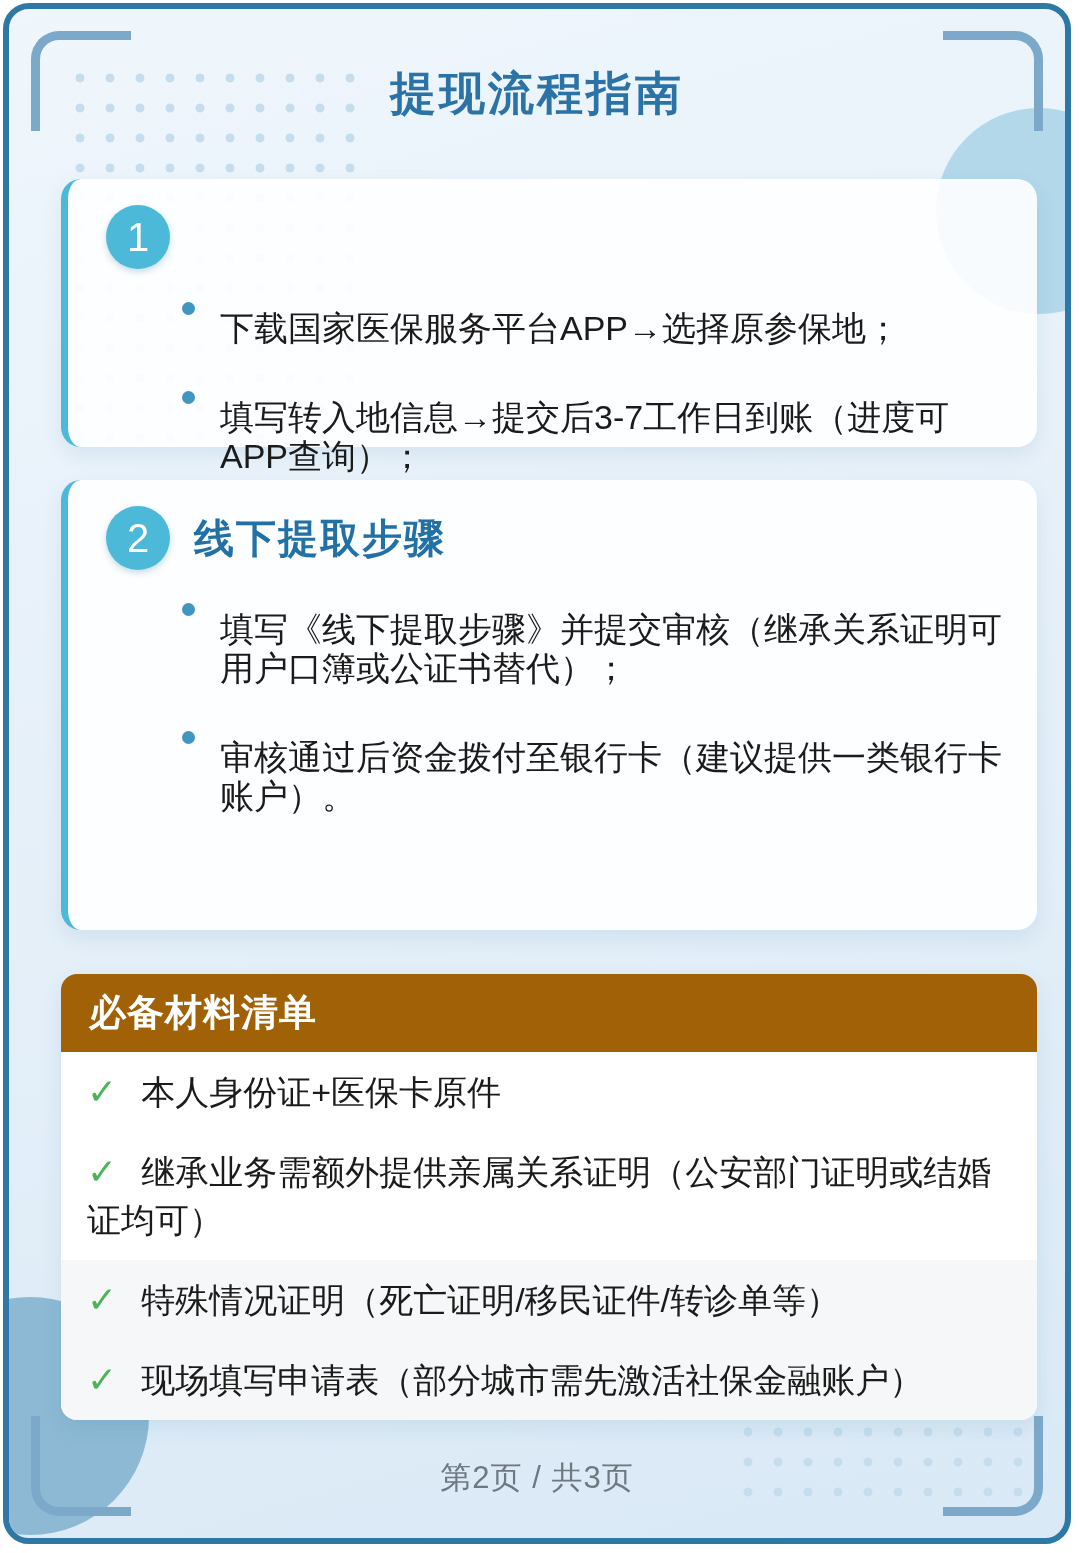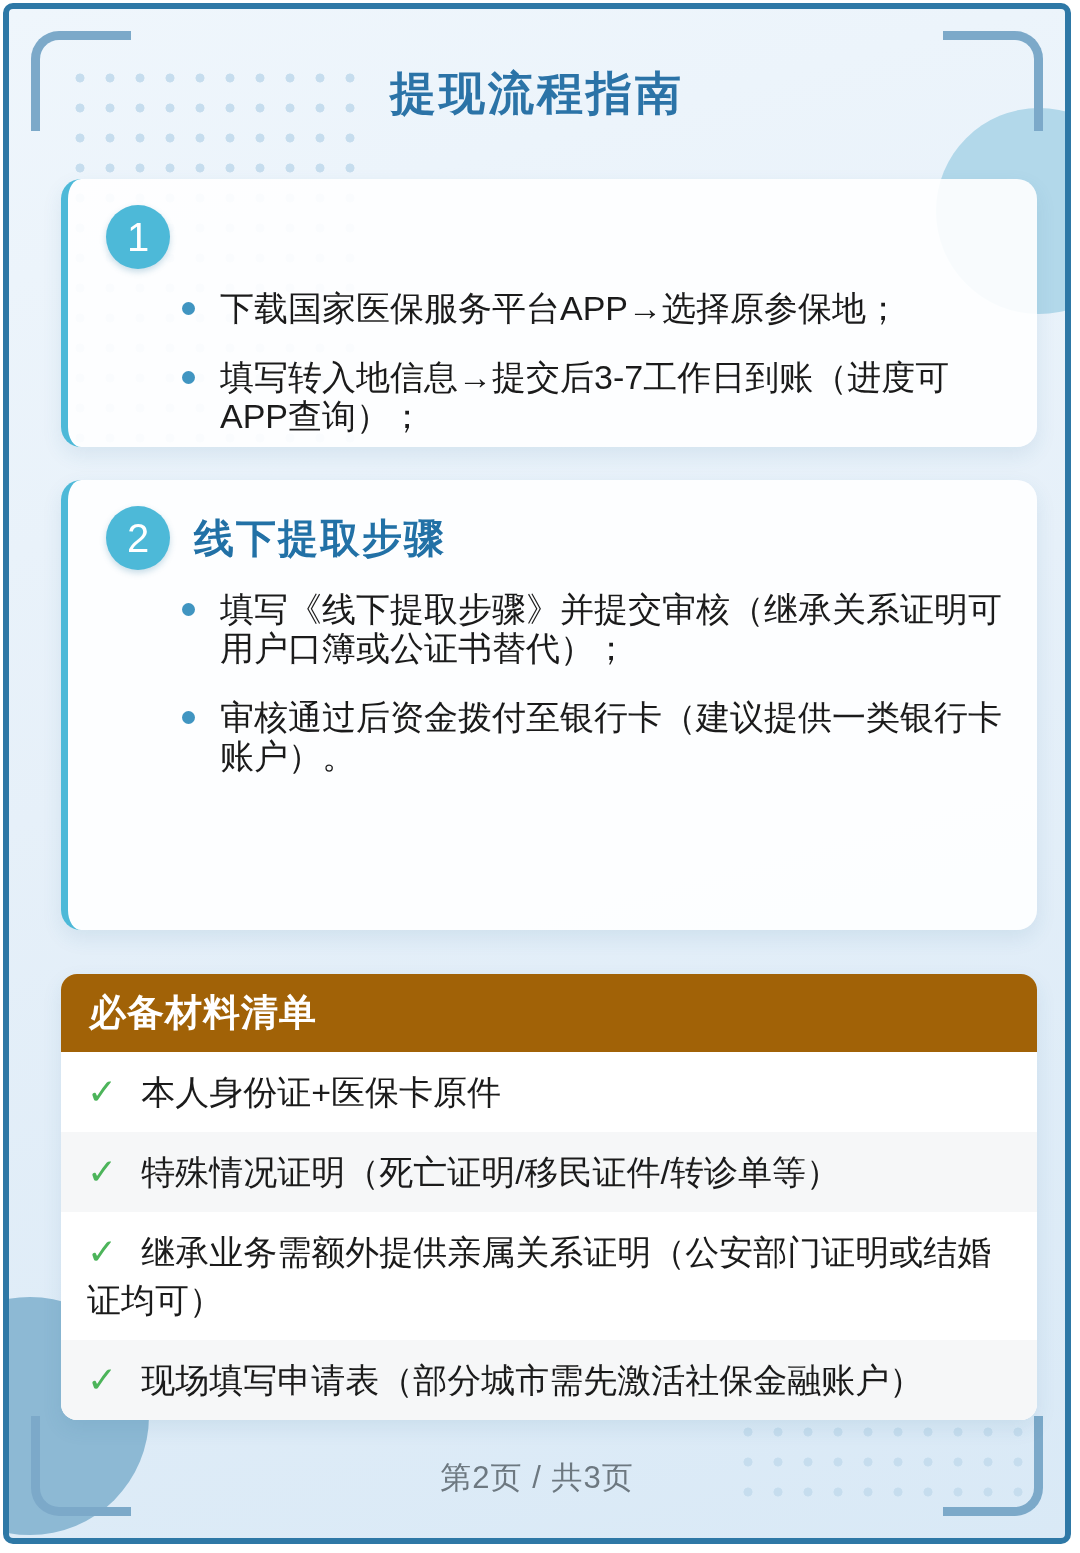--- a/index.html
+++ b/index.html
@@ -3,21 +3,21 @@
 <meta charset="utf-8">
 <style>
   html,body{margin:0;padding:0;}
   body{
     width:1080px;height:1553px;position:relative;background:#ffffff;
     font-family:"Liberation Sans","DejaVu Sans",sans-serif;
     -webkit-font-smoothing:antialiased;
   }
   .panel{
     position:absolute;left:3px;top:3px;width:1068px;height:1541px;
-    box-sizing:border-box;border:6px solid #2e78a6;border-radius:10px;
+    box-sizing:border-box;border:6px solid #2e78a6;border-radius:26px;
     background:linear-gradient(165deg,#eff6fc 0%,#e6f0f9 45%,#d9e9f6 100%);
     overflow:hidden;
   }
   
   .dots{position:absolute;background-image:radial-gradient(#c6ddee 4.2px,rgba(0,0,0,0) 4.8px);background-size:30px 30px;}
   .dots-top{left:56px;top:54px;width:302px;height:400px;}
   .dots-bottom{left:724px;top:1408px;width:302px;height:92px;}
   .deco-circle{position:absolute;border-radius:50%;}
   .circle-right{left:927px;top:99px;width:206px;height:206px;background:#b2d8ea;}
   .circle-bl{left:-98px;top:1288px;width:238px;height:238px;background:#8db9d4;}
@@ -45,21 +45,21 @@
     width:64px;height:64px;border-radius:50%;background:#4db9d8;color:#ffffff;
     display:flex;align-items:center;justify-content:center;
     font-size:40px;font-weight:400;flex:0 0 auto;
     box-shadow:0 3px 6px rgba(40,120,160,0.25);
   }
   .step-heading{font-size:40px;font-weight:700;color:#2271a6;letter-spacing:2px;}
   ul.bullets{list-style:none;margin:20px 0 0 0;padding:0 34px 0 112px;}
   ul.bullets li{display:flex;margin-bottom:30px;}
   .dot{flex:0 0 40px;position:relative;}
   .dot::after{content:"";position:absolute;left:2px;top:13px;width:13px;height:13px;border-radius:50%;background:#4095c1;}
-  .btxt{font-size:34px;line-height:39px;color:#1b1b1b;}
+  .btxt{font-size:34px;line-height:39px;color:#1b1b1b;margin-top:20px;}
   
   .check-card{
     position:absolute;left:52px;top:965px;width:976px;border-radius:16px;overflow:hidden;
     box-shadow:0 8px 20px rgba(40,105,150,0.10);background:#ffffff;
   }
   .check-header{
     height:78px;background:#a16207;display:flex;align-items:center;
     padding-left:28px;color:#ffffff;font-size:37px;font-weight:700;letter-spacing:1px;
   }
   .check-row{display:block;box-sizing:border-box;padding:16px 30px 16px 26px;font-size:34px;line-height:48px;color:#1b1b1b;}
@@ -116,20 +116,20 @@
       <li>
         <span class="dot"></span>
         <span class="btxt">审核通过后资金拨付至银行卡（建议提供一类银行卡账户）。</span>
       </li>
     </ul>
   </div>
 
   <div class="check-card">
     <div class="check-header">必备材料清单</div>
     <div class="check-row"><span class="check-mark">✓</span><span>本人身份证+医保卡原件</span></div>
+    <div class="check-row"><span class="check-mark">✓</span><span>继承业务需额外提供亲属关系证明（公安部门证明或结婚证均可）</span></div>
     <div class="check-row alt"><span class="check-mark">✓</span><span>特殊情况证明（死亡证明/移民证件/转诊单等）</span></div>
-    <div class="check-row"><span class="check-mark">✓</span><span>继承业务需额外提供亲属关系证明（公安部门证明或结婚证均可）</span></div>
     <div class="check-row alt"><span class="check-mark">✓</span><span>现场填写申请表（部分城市需先激活社保金融账户）</span></div>
   </div>
 
   <div class="footer">第2页 / 共3页</div>
 
 </div>
 
 </body></html>

